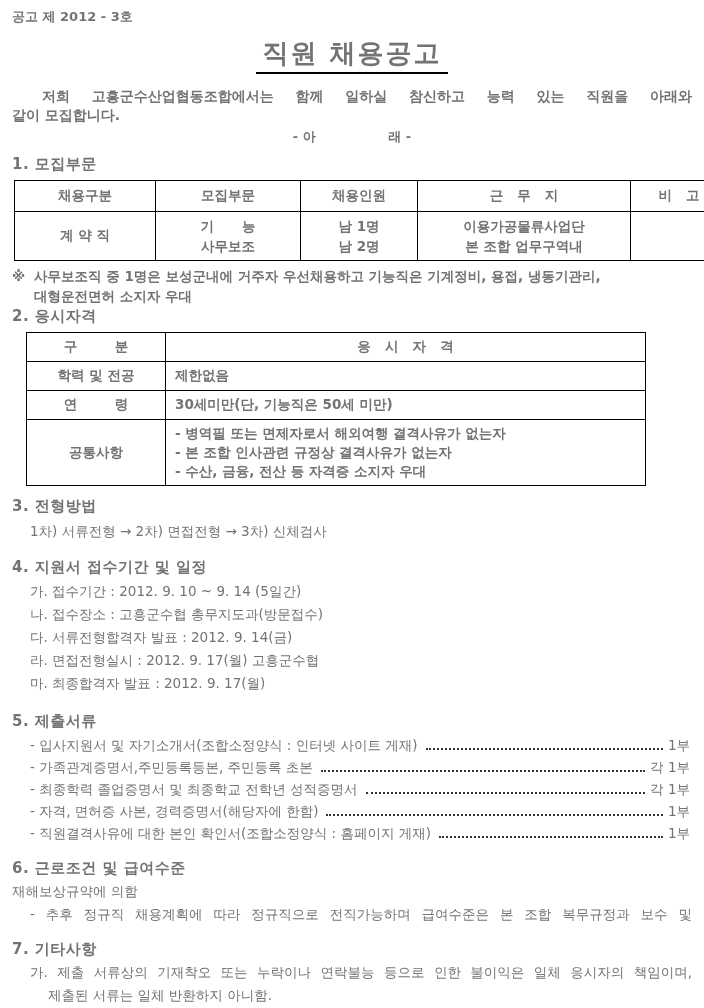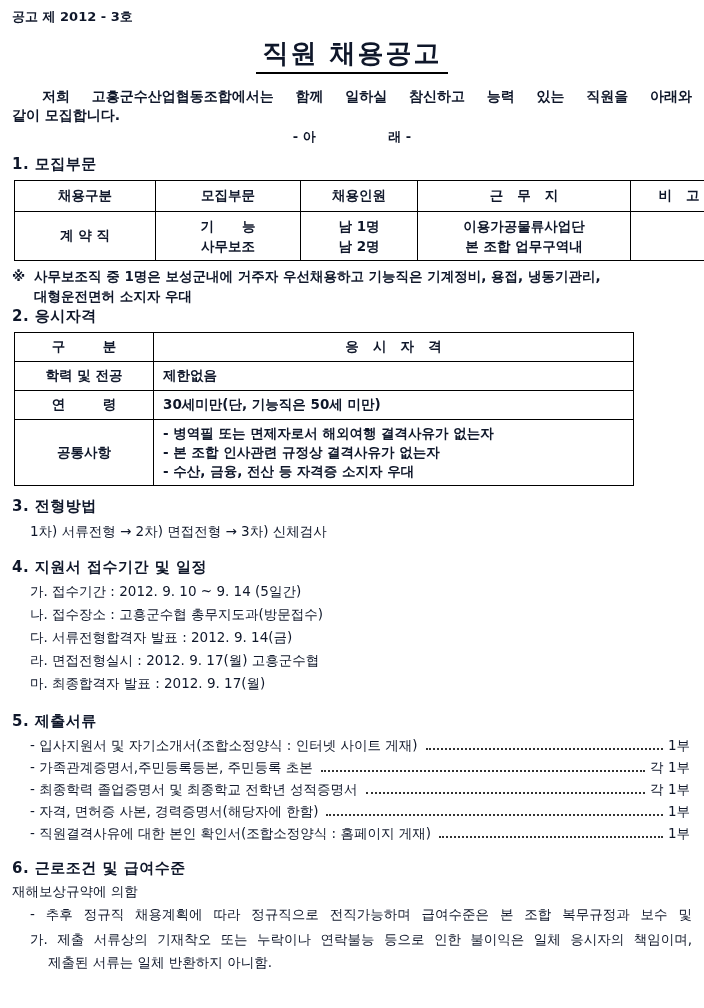--- a/index.html
+++ b/index.html
@@ -1,18 +1,18 @@
 <!DOCTYPE html>
 <html lang="ko"><head>
 <meta charset="utf-8">
 <style>
   html, body { margin: 0; padding: 0; background: #ffffff; }
   .page {
     width: 704px; height: 1008px; margin: 0 auto; background: #ffffff;
-    color: #0f172a; font-family: "DejaVu Sans", sans-serif;
+    color: #737373; font-family: "DejaVu Sans", sans-serif;
     box-sizing: border-box; padding: 8px 12px 0 12px; overflow: hidden;
     font-size: 13px;
   }
   .pre { white-space: pre; }
   .notice-no { font-size: 13px; font-weight: bold; }
   .title-wrap { text-align: center; margin-top: 10px; }
   .title-text {
     display: inline-block; font-size: 26px; font-weight: bold;
     border-bottom: 2px solid #000; padding: 0 6px 1px 6px; letter-spacing: 2px; text-align: right;
   }
@@ -35,21 +35,21 @@
   .t1 .hrow td { height: 26px; }
   .t1 .drow td { height: 44px; }
   .t1 .c1 { width: 132px; } .t1 .c2 { width: 136px; } .t1 .c3 { width: 108px; }
   .t1 .c4 { width: 204px; } .t1 .c5 { width: 88px; }
   .cell-lines div { line-height: 20px; }
 
   .note { margin-top: 5px; display: flex; font-weight: bold; font-size: 13.5px; line-height: 20px; }
   .note-marker { width: 22px; flex: none; }
   .note-text { flex: 1; }
 
-  .t2 { width: 620px; margin-left: 2px; }
+  .t2 { width: 620px; margin-left: 14px; }
   .t2 .label-col { width: 130px; }
   .t2 .hrow td { height: 24px; }
   .t2 .srow td { height: 24px; }
   .t2 .val { text-align: left; padding-left: 9px; }
   .t2 .multi td { padding-top: 4px; padding-bottom: 4px; }
   .t2 .multi .val div { line-height: 19px; }
 
   .body-line { font-size: 13.5px; line-height: 23px; }
   .indent1 { padding-left: 18px; }
   .indent2 { padding-left: 36px; }
@@ -184,19 +184,20 @@
       <span class="s5-count">1부</span>
     </div>
   </div>
 
   <div class="sec-heading mt-s6">6. 근로조건 및 급여수준</div>
   <div class="s6-body">
     <div class="body-line">재해보상규약에 의함</div>
     <div class="body-line indent1 justify-full">- 추후 정규직 채용계획에 따라 정규직으로 전직가능하며 급여수준은 본 조합 복무규정과 보수 및</div>
   </div>
 
+  <div class="sec-heading mt-s7">7. 기타사항</div>
   <div class="s7-items">
     <div class="body-line indent1 justify-full">가. 제출 서류상의 기재착오 또는 누락이나 연락불능 등으로 인한 불이익은 일체 응시자의 책임이며,</div>
     <div class="body-line indent2">제출된 서류는 일체 반환하지 아니함.</div>
 
   </div>
 
 </div>
 
 </body></html>

